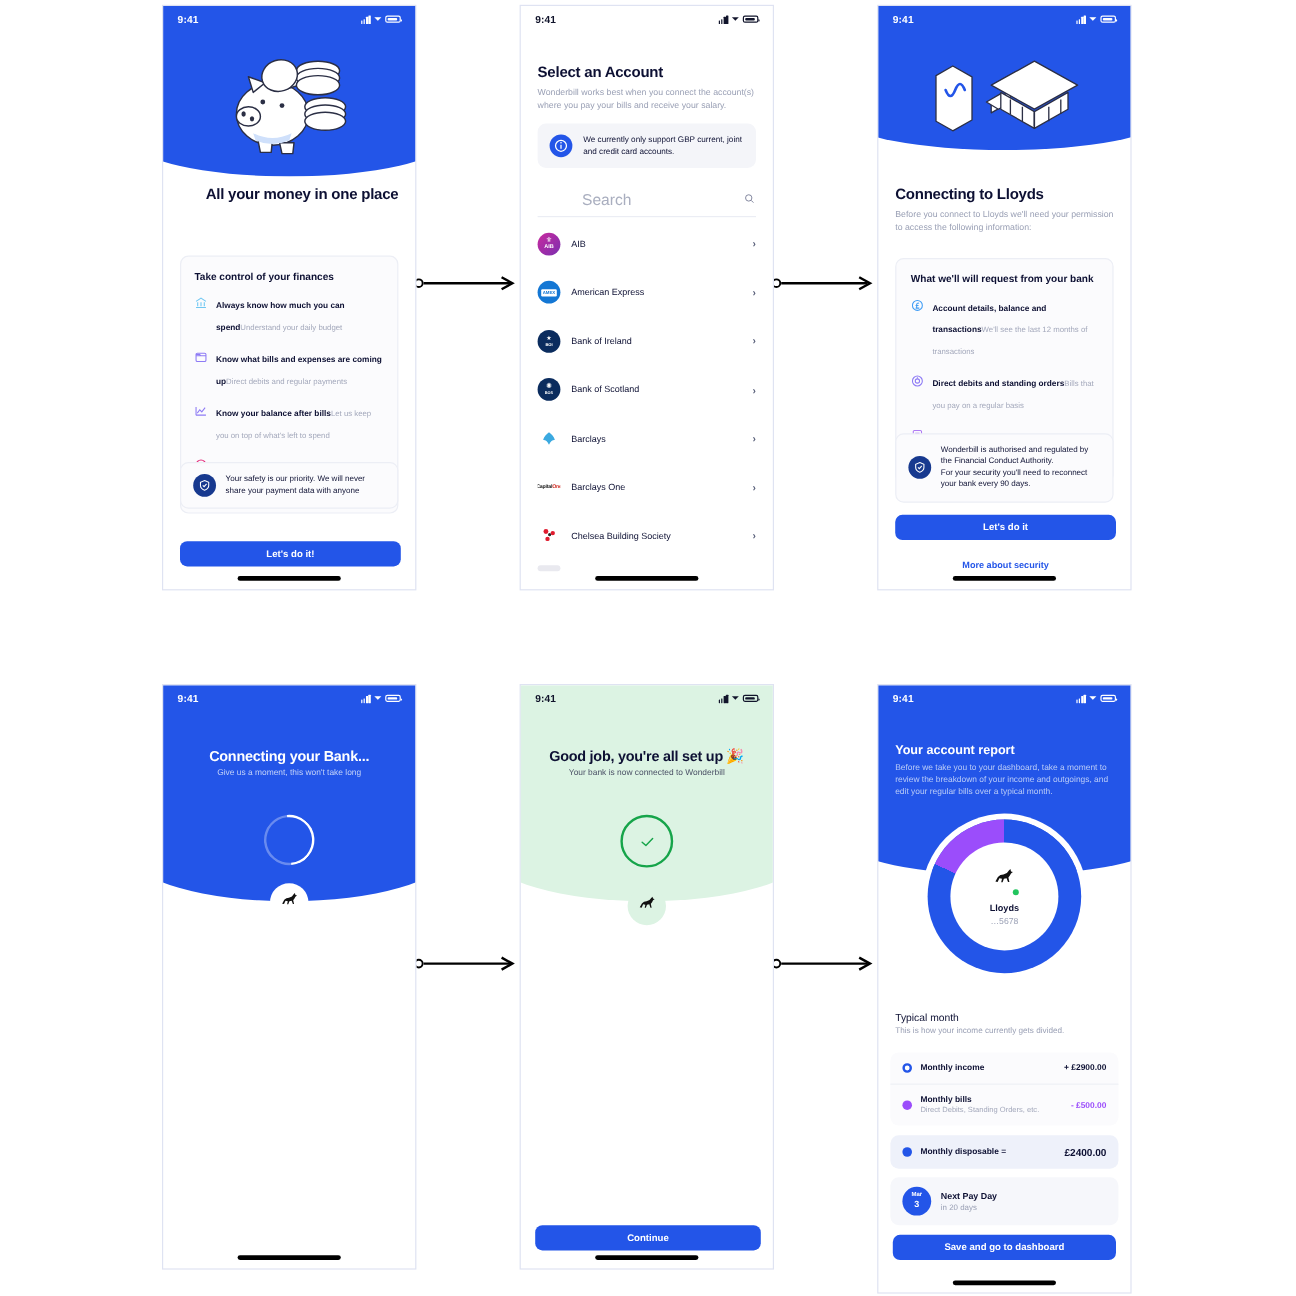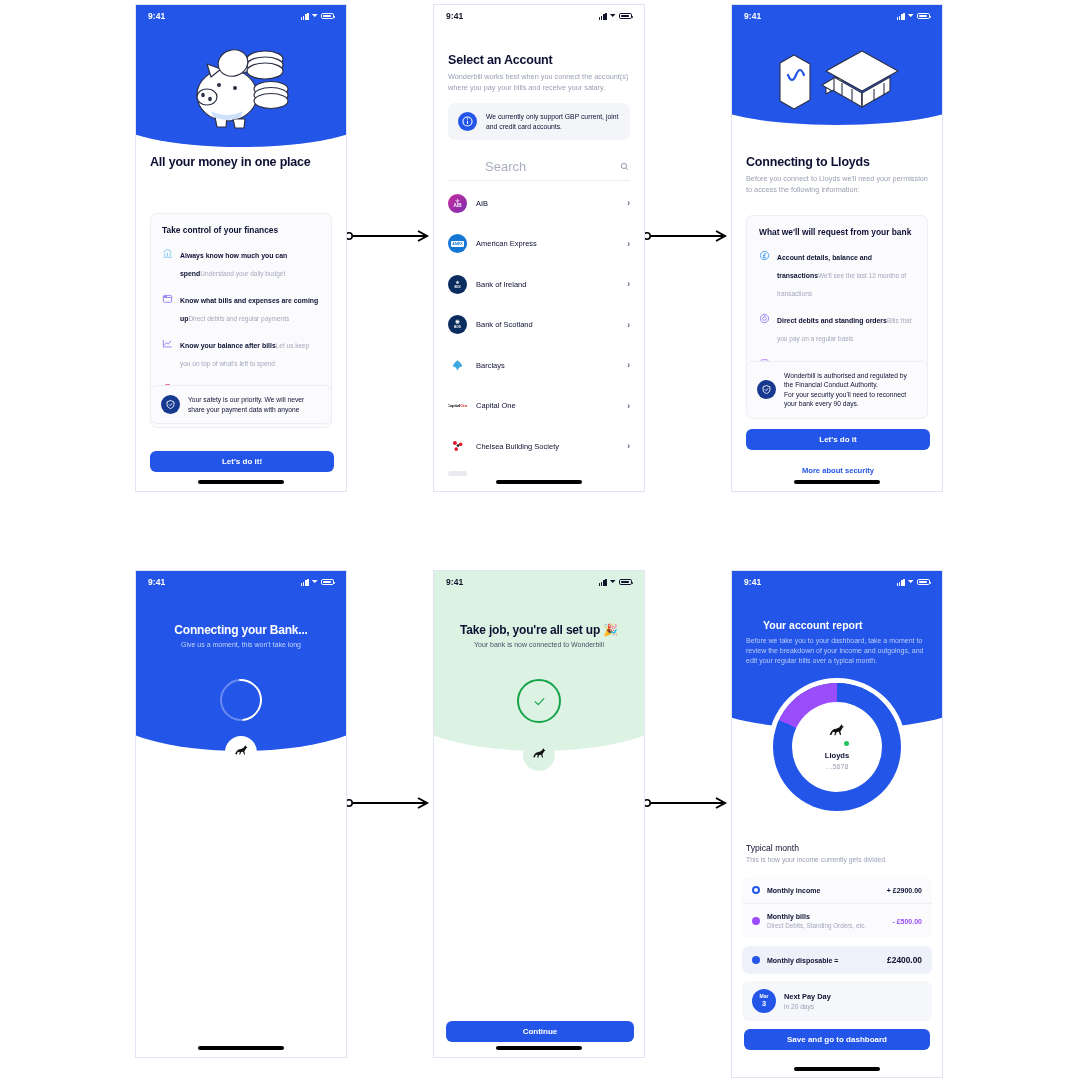--- a/index.html
+++ b/index.html
@@ -103,21 +103,21 @@
     display:flex;align-items:center;justify-content:center;z-index:6;}
   .bubble.green{background:#dcf3e3;}
 
   .hero-heading.dk .h{color:#0d1033;}
   .hero-heading.dk .s{color:#4b5166;}
 
   .tick{position:absolute;width:40px;height:40px;border-radius:50%;border:2.2px solid #16a44a;
     display:flex;align-items:center;justify-content:center;z-index:5;}
 
   
-  .report-h{font-size:10.5px;font-weight:bold;color:#fff;margin:0 17px 5px;}
+  .report-h{font-size:10.5px;font-weight:bold;color:#fff;margin:0 0 5px;}
   .report-s{font-size:7px;line-height:10px;color:#b9cbf7;margin:0;}
   .donut{position:absolute;width:128px;height:128px;z-index:5;}
   .donut .hole{position:absolute;inset:19px;background:#fff;border-radius:50%;
     display:flex;flex-direction:column;align-items:center;justify-content:center;}
   .donut .bank{font-size:7.6px;font-weight:bold;color:#0d1033;margin-top:9px;}
   .donut .acct{font-size:7.2px;color:#9aa0b5;margin-top:2px;}
 
   .sec-h{font-size:8.6px;font-weight:normal;color:#0d1033;margin:0 0 3px;}
   .sec-s{font-size:6.8px;color:#9aa0b5;margin:0;}
 
@@ -214,21 +214,21 @@
             <ellipse cx="52" cy="30" rx="15" ry="13" transform="rotate(-18 52 30)"></ellipse>
           </g>
           <ellipse cx="22" cy="62" rx="1.8" ry="2.2" fill="#2b2f45"></ellipse>
           <ellipse cx="29" cy="66" rx="1.8" ry="2.2" fill="#2b2f45"></ellipse>
           <circle cx="38" cy="52" r="2" fill="#2b2f45"></circle>
           <circle cx="54" cy="55" r="2" fill="#2b2f45"></circle>
           <path d="M30 78 q16 8 32 0 l-2 6 q-14 6 -28 0 z" fill="#cfe0fb"></path>
         </svg>
       </div>
 
-      <div class="body-pad" style="top:150px;">
+      <div class="body-pad" style="top:150px;text-align:right;">
         <h1 class="title">All your money in one place</h1>
       </div>
 
       <div class="card" style="position:absolute;left:14px;right:14px;top:208px;padding:11px 11px 12px;">
         <div class="card-title">Take control of your finances</div>
 
         <div class="feat">
           <span class="ic"><svg viewBox="0 0 16 16" width="11" height="11" fill="none" stroke="#6FC7F2" stroke-width="1.3">
                 <path d="M2 6 L8 2 L14 6"></path>
                 <line x1="4" y1="7" x2="4" y2="12"></line>
@@ -358,21 +358,21 @@
           <span class="bank-logo" style="background:#fff;">
             <svg viewBox="0 0 16 16" width="15" height="15">
                 <path d="M8 2.4 C10.6 4.4 12.6 6.4 13.2 9.2 C11.4 9 9.6 9.8 8 13.4 C6.4 9.8 4.6 9 2.8 9.2 C3.4 6.4 5.4 4.4 8 2.4 Z" fill="#3ba9e0"></path>
               </svg>
           </span>
           <span class="bank-name">Barclays</span>
           <span class="chev">›</span>
         </div>
         <div class="bank-row">
           <span class="bank-logo" style="background:#fff;border-radius:0;font-size:4.4px;font-weight:bold;color:#222;letter-spacing:-.2px;">Capital<span style="color:#d03027;">One</span></span>
-          <span class="bank-name">Capital One</span>
+          <span class="bank-name">Barclays One</span>
           <span class="chev">›</span>
         </div>
         <div class="bank-row">
           <span class="bank-logo" style="background:#fff;">
             <svg viewBox="0 0 16 16" width="14" height="14">
                 <circle cx="4.5" cy="4.5" r="2.3" fill="#e01b2e"></circle>
                 <circle cx="11" cy="6" r="2.1" fill="#e01b2e"></circle>
                 <circle cx="6" cy="11.5" r="2.1" fill="#e01b2e"></circle>
                 <circle cx="8" cy="7.5" r="1.5" fill="#2a2a2a"></circle>
               </svg>
@@ -538,21 +538,21 @@
               <i></i>
             </span>
           <span class="wifi">⏷</span>
           <span class="batt">
               <i></i>
             </span>
         </span>
       </div>
 
       <div class="hero-heading dk" style="top:52px;">
-        <p class="h">Take job, you're all set up 🎉</p>
+        <p class="h">Good job, you're all set up 🎉</p>
         <p class="s">Your bank is now connected to Wonderbill</p>
       </div>
 
       <div class="tick" style="left:50%;top:108px;transform:translateX(-50%);">
         <svg viewBox="0 0 24 24" width="15" height="15" fill="none" stroke="#16a44a" stroke-width="1.9" stroke-linecap="round" stroke-linejoin="round">
             <polyline points="5,12.5 10,17 19,7.5"></polyline>
           </svg>
       </div>
 
       <div class="bubble green" style="left:50%;top:168px;transform:translateX(-50%);">

